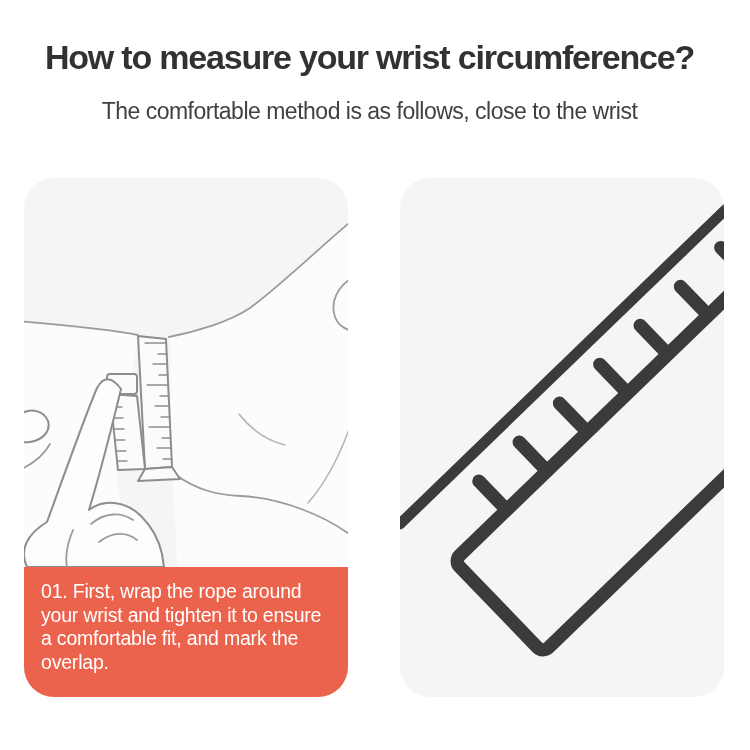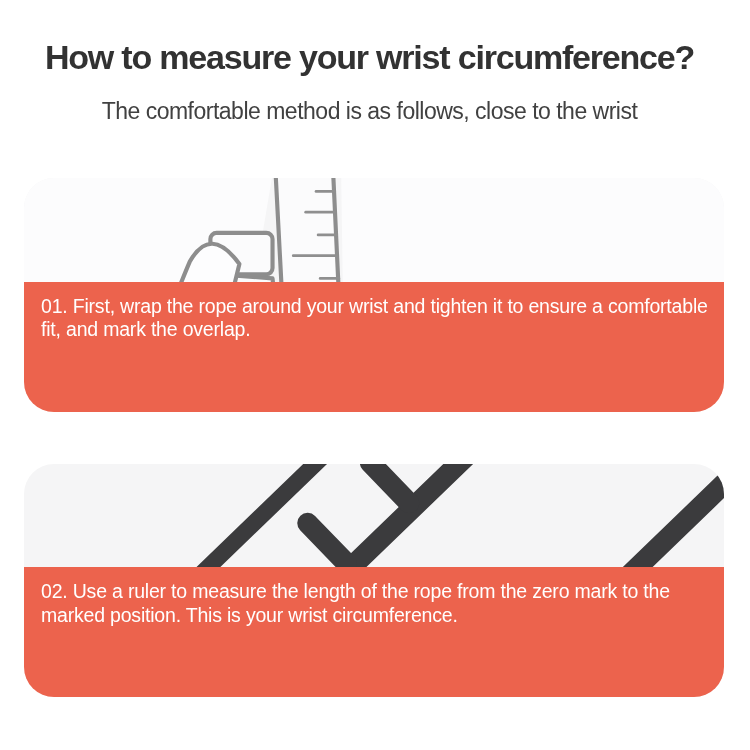--- a/index.html
+++ b/index.html
@@ -10,21 +10,21 @@
   .header{text-align:center;padding-top:37px;}
   .title{
     font-size:34px;font-weight:700;letter-spacing:-1.2px;
     color:var(--title_ink,#323232);line-height:40px;
   }
   .subtitle{
     margin-top:21px;font-size:23px;letter-spacing:-0.5px;
     color:var(--subtitle_ink,#414141);line-height:27px;font-weight:400;
   }
   .cards{
-    display:flex;gap:52px;margin:53px 15px 0 24px;height:519px;flex-direction:column;
+    display:flex;gap:52px;margin:53px 15px 0 24px;height:519px;
   }
   .card{
     flex:1;background:var(--panel_bg,#f5f5f6);border-radius:30px;overflow:hidden;
     display:flex;flex-direction:column;position:relative;
   }
   .illustration{flex:1;position:relative;}
   .illustration svg{position:absolute;left:0;top:0;width:100%;height:100%;display:block;}
   .caption{
     background:var(--accent,#EC634D);color:var(--caption_ink,#ffffff);
     min-height:130px;box-sizing:border-box;padding:13px 16px 14px 17px;
@@ -120,17 +120,16 @@
               <line x1="265" y1="-3" x2="265" y2="-30"></line>
               <line x1="307" y1="-3" x2="307" y2="-30"></line>
               <line x1="349" y1="-3" x2="349" y2="-30"></line>
               <line x1="391" y1="-3" x2="391" y2="-30"></line>
               <line x1="433" y1="-3" x2="433" y2="-30"></line>
             </g>
             <line x1="-10" y1="-48" x2="362" y2="-48" stroke-width="8" stroke-linecap="round"></line>
           </g>
         </svg>
       </div>
-      <div class="caption">02. Use a ruler to measure the length of the rope from the zero mark to the marked position. This is your wrist circumference.</div>
     </div>
 
   </div>
 </div>
 
 </body></html>

